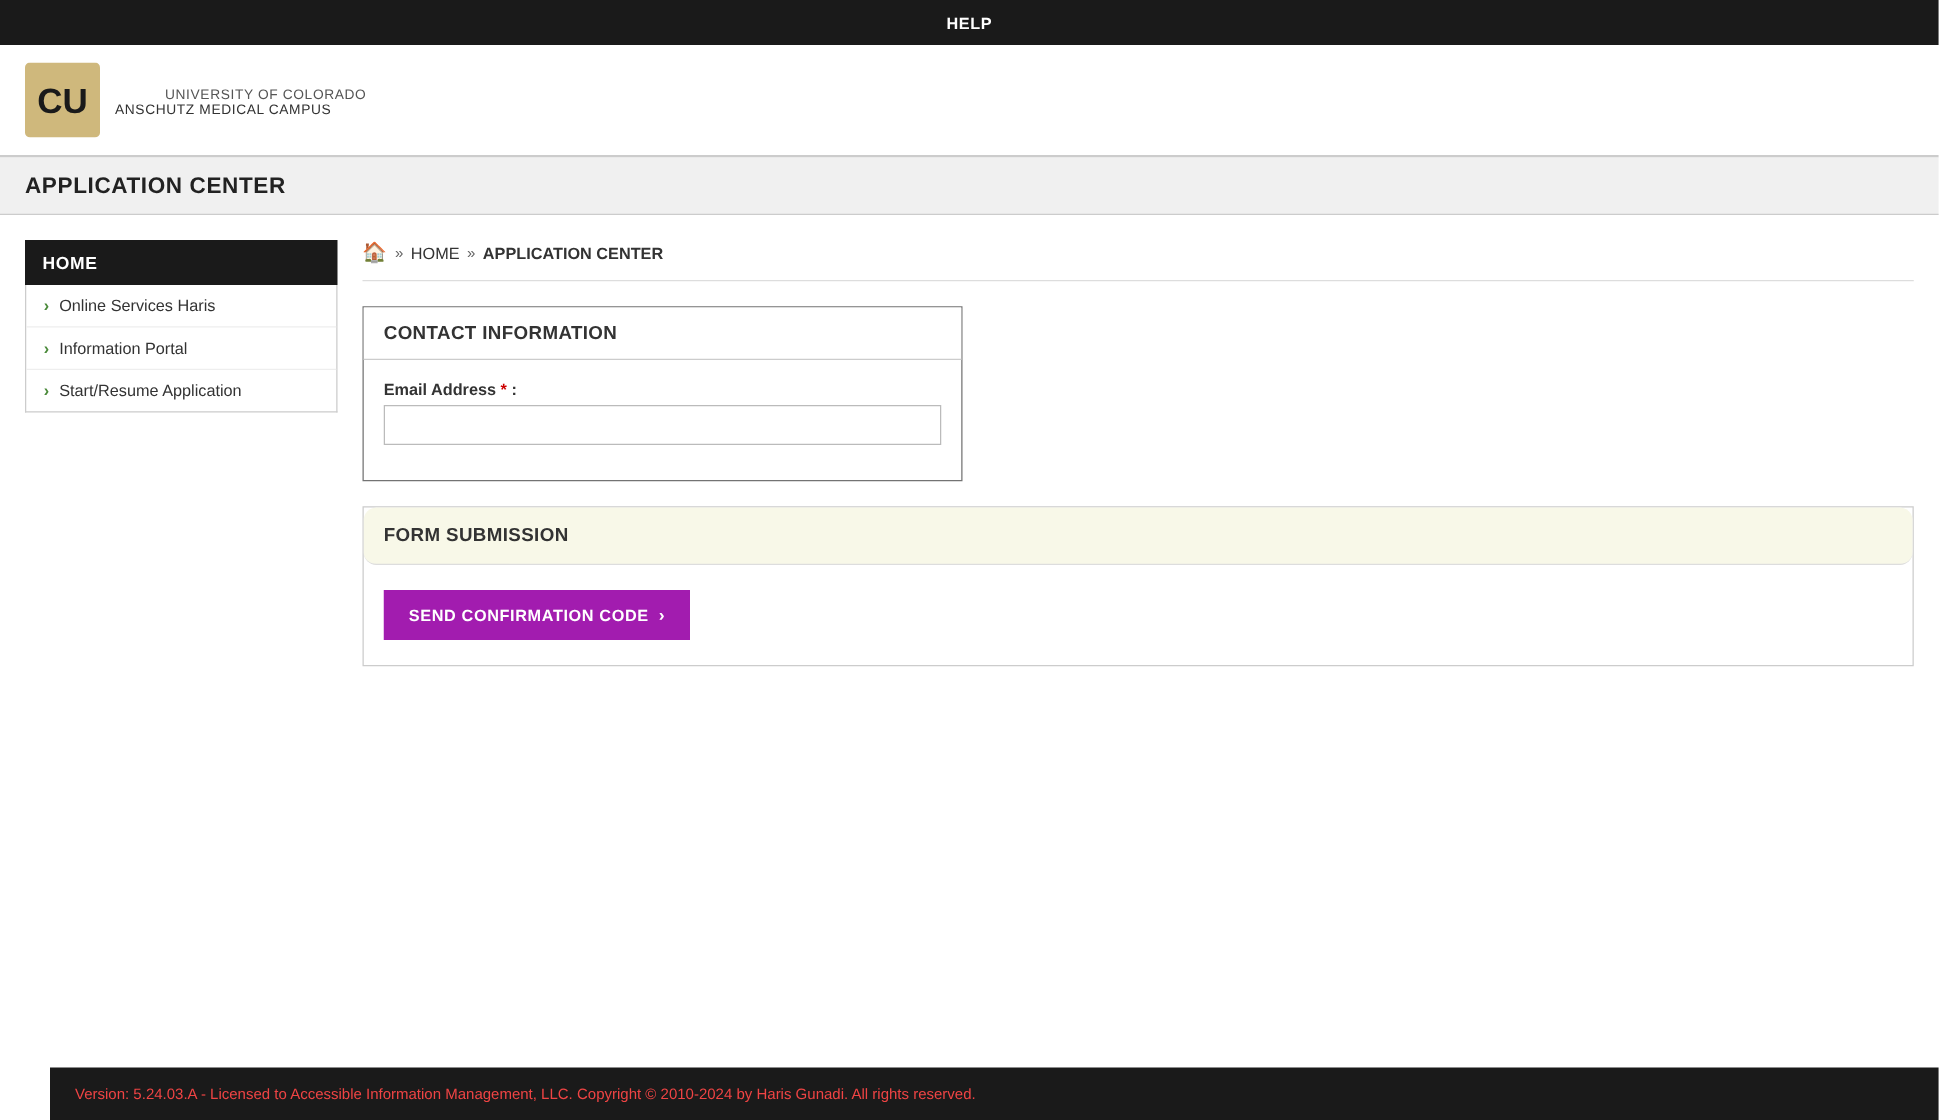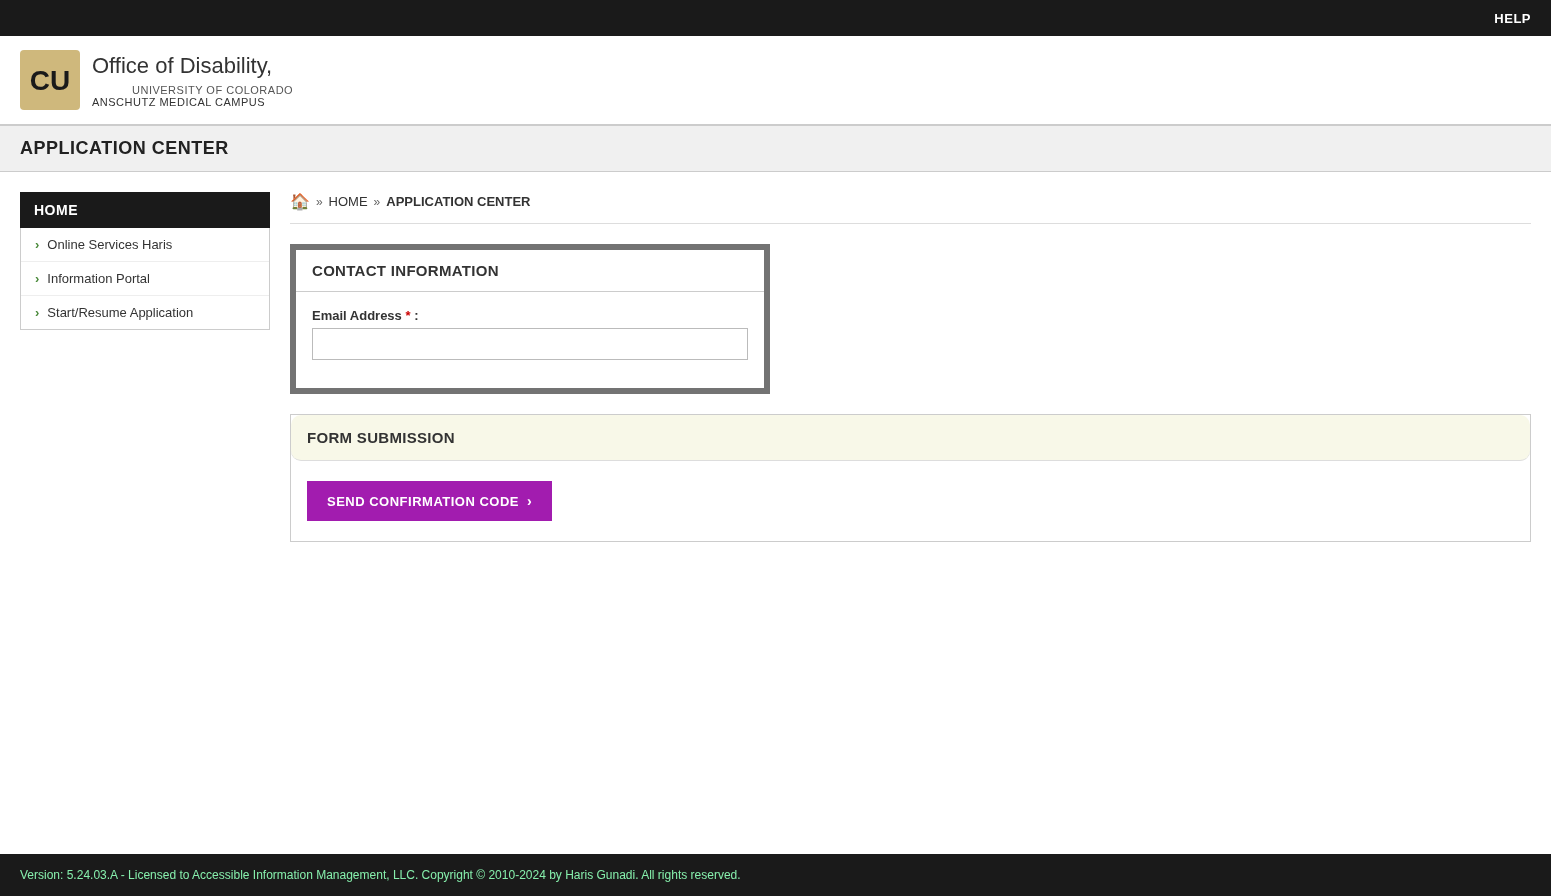--- a/index.html
+++ b/index.html
@@ -4,21 +4,21 @@
   <style>
     * { box-sizing: border-box; margin: 0; padding: 0; }
     body { font-family: Arial, Helvetica, sans-serif; font-size: 14px; color: #333; background: #fff; min-height: 896px; display: flex; flex-direction: column; }
 
     
     .top-bar {
       background: #1a1a1a;
       height: 36px;
       display: flex;
       align-items: center;
-      justify-content: flex-end;
+      justify-content: center;
       padding: 0 20px;
     }
     .top-bar-help {
       color: #fff;
       font-size: 13px;
       font-weight: bold;
       letter-spacing: 0.5px;
       cursor: pointer;
     }
 
@@ -148,21 +148,21 @@
     .breadcrumb-item {
       color: #333;
       font-size: 13px;
     }
     .breadcrumb-item.active {
       font-weight: bold;
     }
 
     
     .contact-info-card {
-      border: 6px solid #737373;
+      border: 1px solid #737373;
       margin-bottom: 20px;
       max-width: 480px;
       margin-top: 11px;
     }
     .card-header {
       background: #fff;
       border-bottom: 1px solid #ccc;
       padding: 12px 16px;
       font-weight: bold;
       font-size: 15px;
@@ -226,42 +226,42 @@
       gap: 8px;
     }
     .btn-arrow {
       font-size: 14px;
       font-weight: bold;
     }
 
     
     .footer {
       background: #1a1a1a;
-      color: #86efac;
+      color: #ef4444;
       font-size: 12px;
       padding: 14px 20px;
       margin-top: auto;
+      margin-left: 40px;
     }
   </style>
 </head>
 <body>
 
 <div class="top-bar">
   <span class="top-bar-help">HELP</span>
 </div>
 
 <div class="header">
   <div class="logo-container">
 
     <svg class="logo-icon" viewBox="0 0 60 60" xmlns="http://www.w3.org/2000/svg">
       <rect width="60" height="60" rx="4" fill="#CFB87C"></rect>
       <text x="50%" y="55%" dominant-baseline="middle" text-anchor="middle" font-size="28" font-weight="bold" fill="#1a1a1a" font-family="Arial">CU</text>
     </svg>
     <div class="logo-text-block">
-      <span class="logo-title">Office of Disability,</span>
       <span class="logo-subtitle-top">UNIVERSITY OF COLORADO</span>
       <span class="logo-subtitle-bottom">ANSCHUTZ MEDICAL CAMPUS</span>
     </div>
   </div>
 </div>
 
 <div class="app-center-bar">
   <span class="app-center-title">APPLICATION CENTER</span>
 </div>
 

